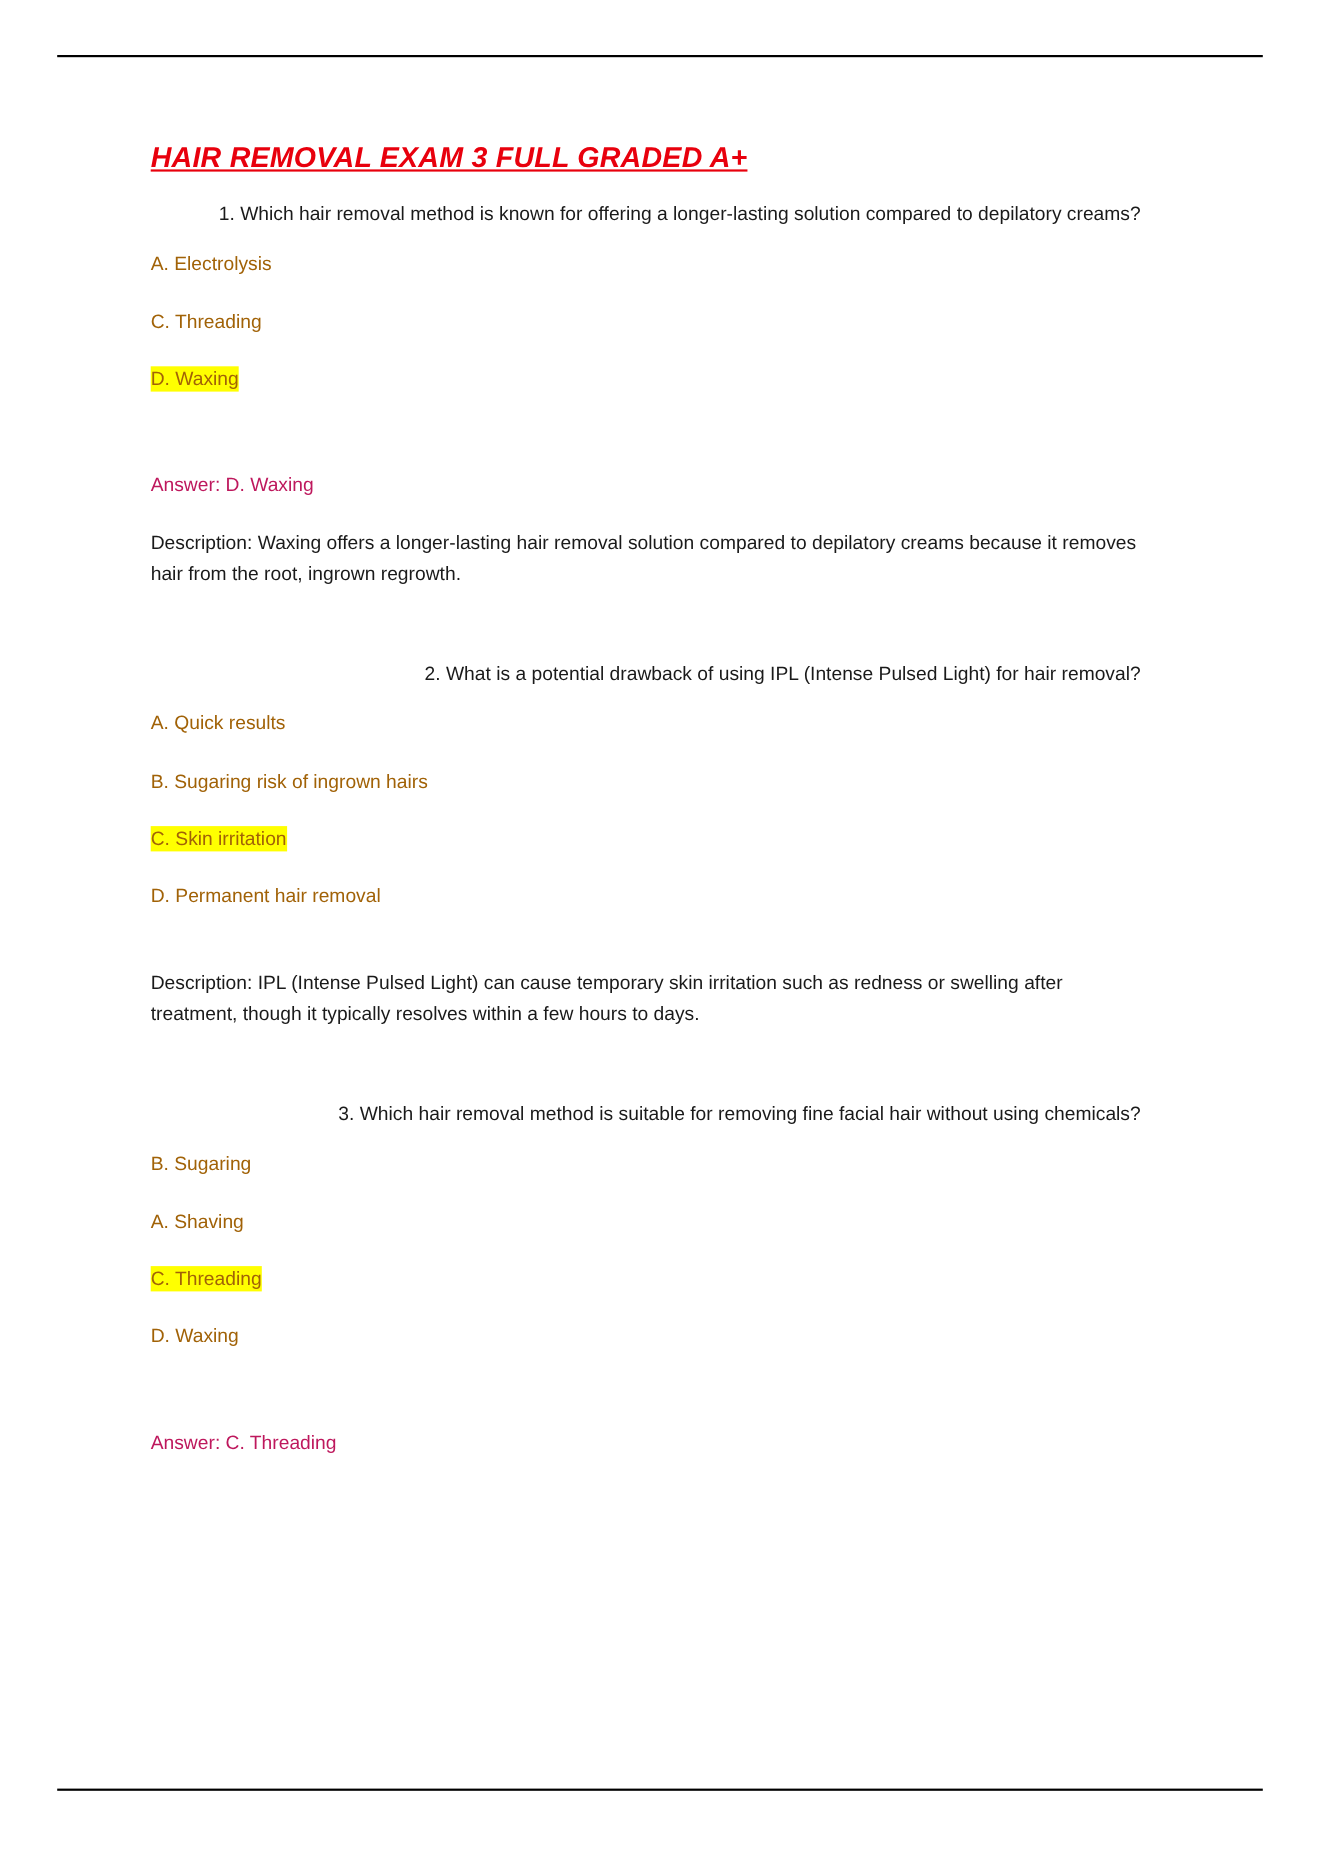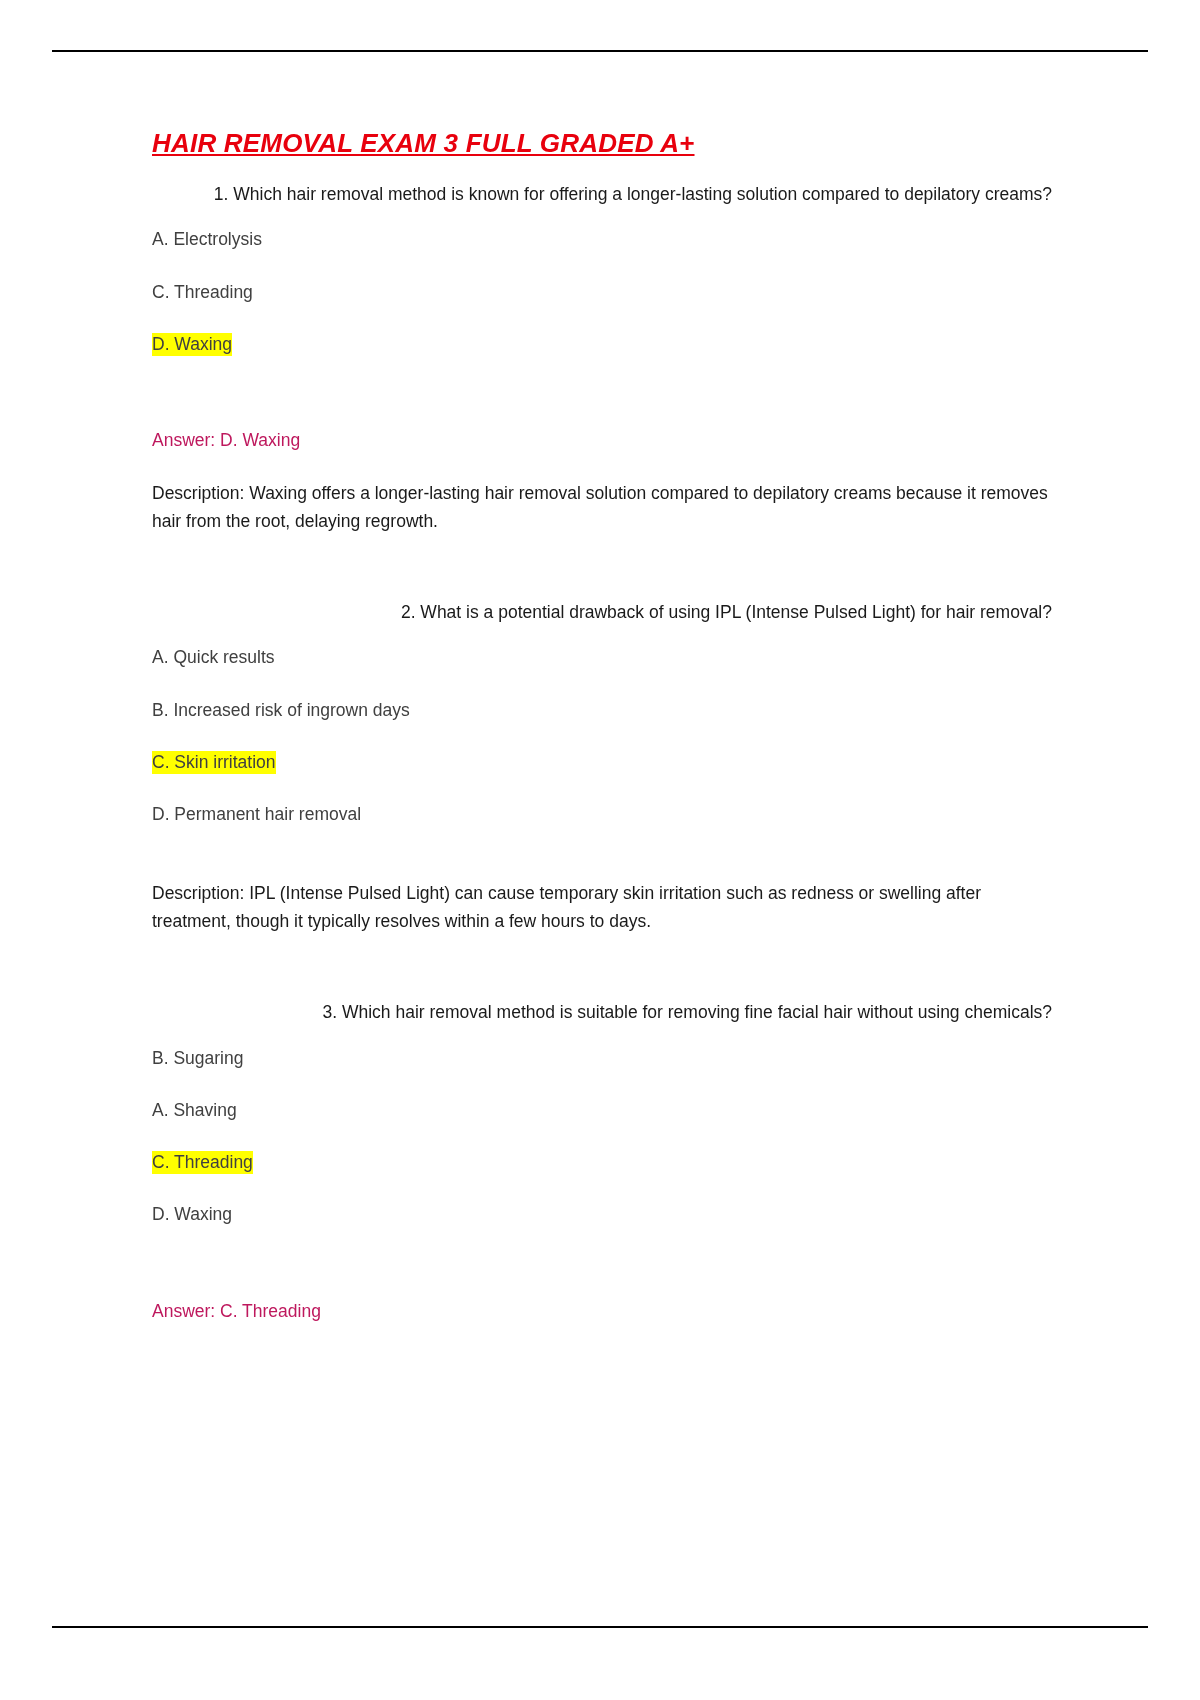--- a/index.html
+++ b/index.html
@@ -24,21 +24,21 @@
     left: 52px;
     right: 52px;
     height: 0;
     border-top: 2px solid #000000;
   }
   .rule-top { top: 50px; }
   .rule-bottom { top: 1626px; }
 
   .content {
     position: absolute;
-    left: 152px;
+    left: 137px;
     top: 128px;
     width: 900px;
   }
 
   .doc-title {
     font-size: 26px;
     font-weight: bold;
     font-style: italic;
     color: #e8000d;
     text-decoration: underline;
@@ -53,21 +53,21 @@
     margin: 0 0 18px 0;
     padding-left: 6px;
     color: #1a1a1a;
     text-align: right;
   }
 
   .option {
     font-size: 17.5px;
     line-height: 1.5;
     margin: 0 0 26px 0;
-    color: #404040;
+    color: #a16207;
   }
   .option .hl {
     background: #ffff00;
     padding: 1px 0 2px 0;
   }
 
   .answer {
     font-size: 17.5px;
     line-height: 1.5;
     margin: 0 0 26px 0;
@@ -95,27 +95,27 @@
   <div class="content">
 
     <h1 class="doc-title">HAIR REMOVAL EXAM 3 FULL GRADED A+</h1>
 
     <p class="question">1. Which hair removal method is known for offering a longer-lasting solution compared to depilatory creams?</p>
     <p class="option"><span>A. Electrolysis</span></p>
     <p class="option"><span>C. Threading</span></p>
     <p class="option"><span class="hl">D. Waxing</span></p>
     <div class="gap-large"></div>
     <p class="answer">Answer: D. Waxing</p>
-    <p class="description">Description: Waxing offers a longer-lasting hair removal solution compared to depilatory creams because it removes hair from the root, delaying regrowth.</p>
+    <p class="description">Description: Waxing offers a longer-lasting hair removal solution compared to depilatory creams because it removes hair from the root, ingrown regrowth.</p>
 
     <div class="gap-large"></div>
 
     <p class="question">2. What is a potential drawback of using IPL (Intense Pulsed Light) for hair removal?</p>
     <p class="option"><span>A. Quick results</span></p>
-    <p class="option"><span>B. Increased risk of ingrown days</span></p>
+    <p class="option"><span>B. Sugaring risk of ingrown hairs</span></p>
     <p class="option"><span class="hl">C. Skin irritation</span></p>
     <p class="option"><span>D. Permanent hair removal</span></p>
     <div class="gap-medium"></div>
     <p class="description">Description: IPL (Intense Pulsed Light) can cause temporary skin irritation such as redness or swelling after treatment, though it typically resolves within a few hours to days.</p>
 
     <div class="gap-large"></div>
 
     <p class="question">3. Which hair removal method is suitable for removing fine facial hair without using chemicals?</p>
     <p class="option"><span>B. Sugaring</span></p>
     <p class="option"><span>A. Shaving</span></p>

